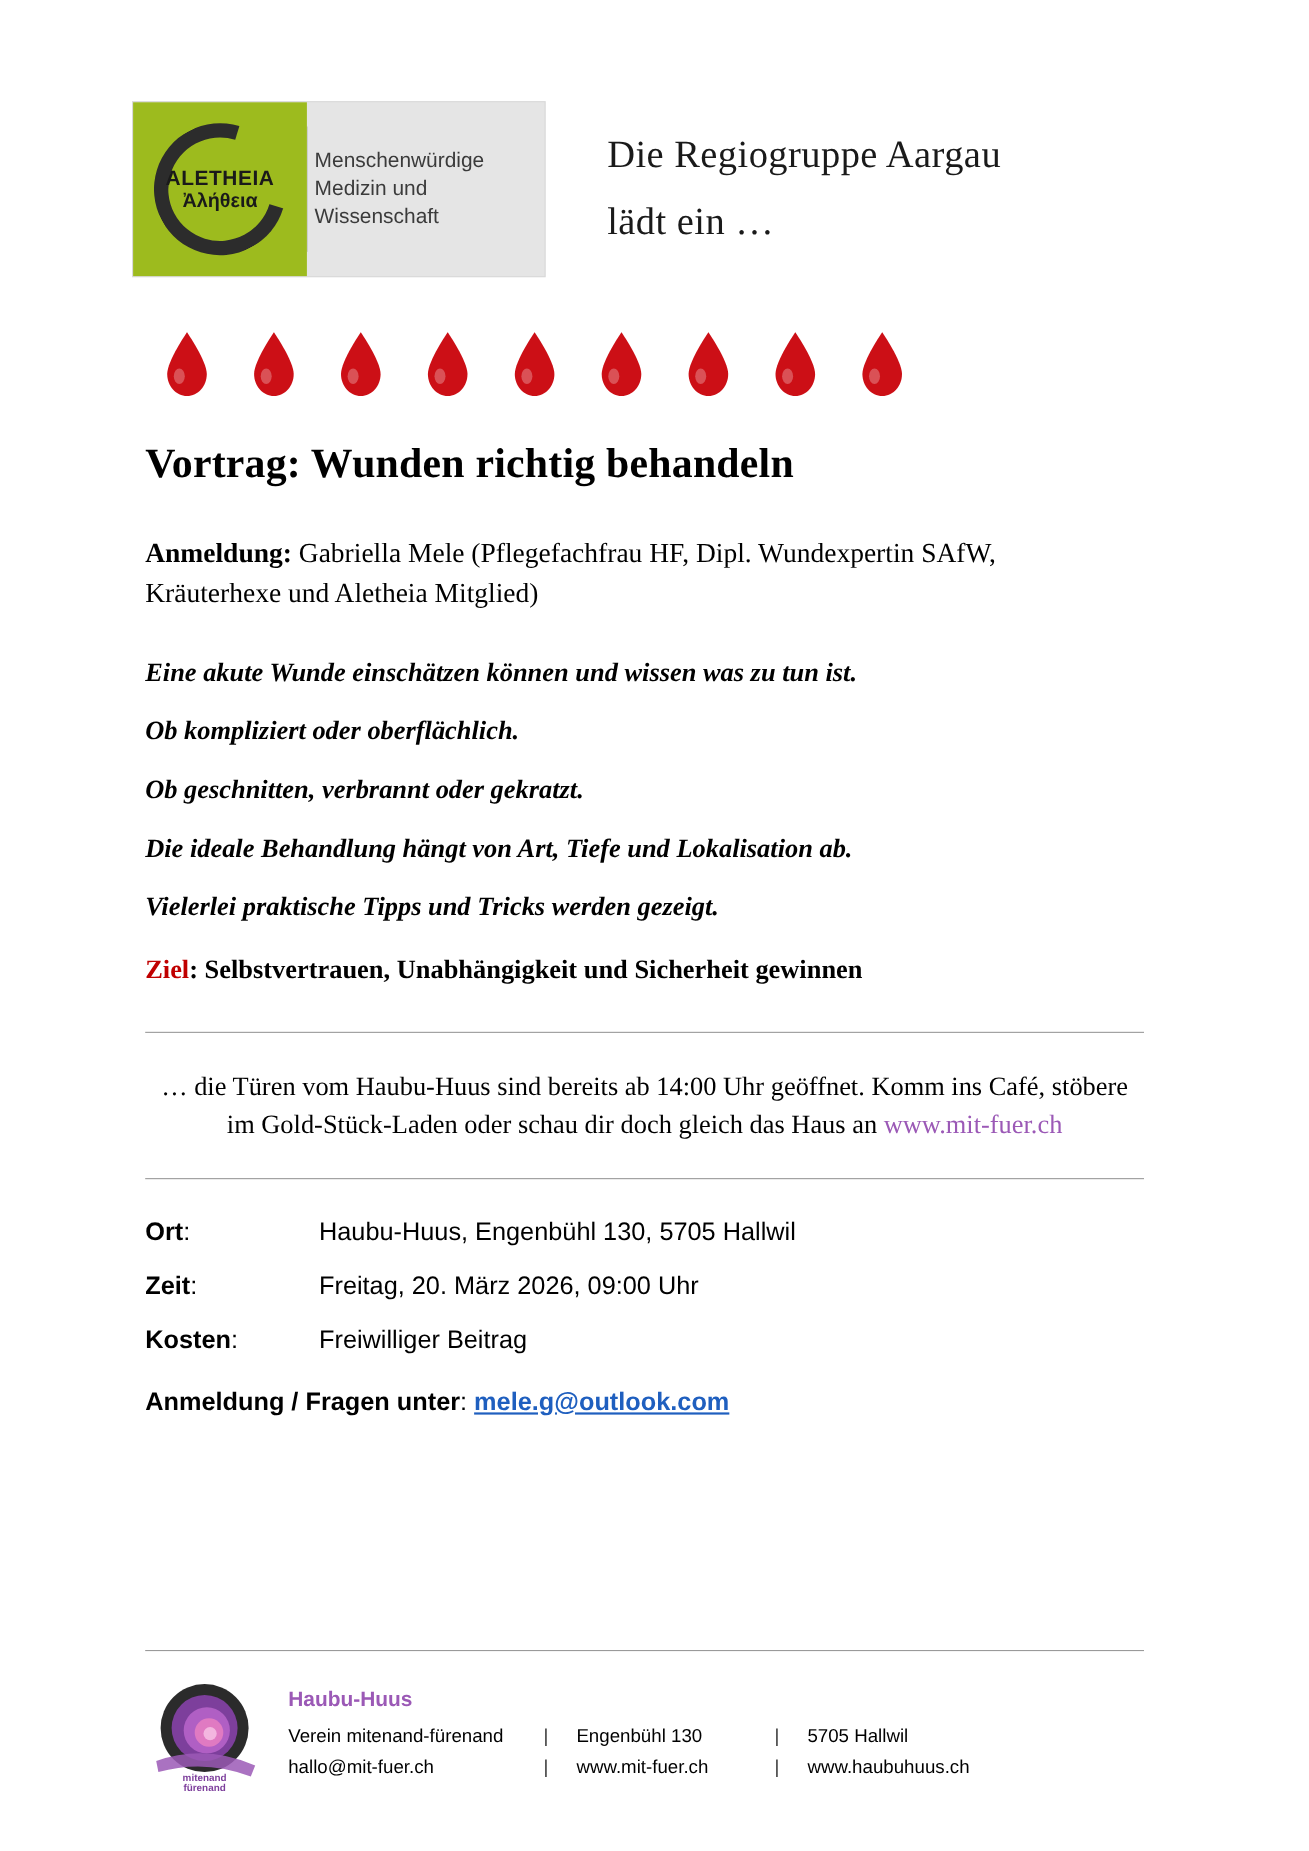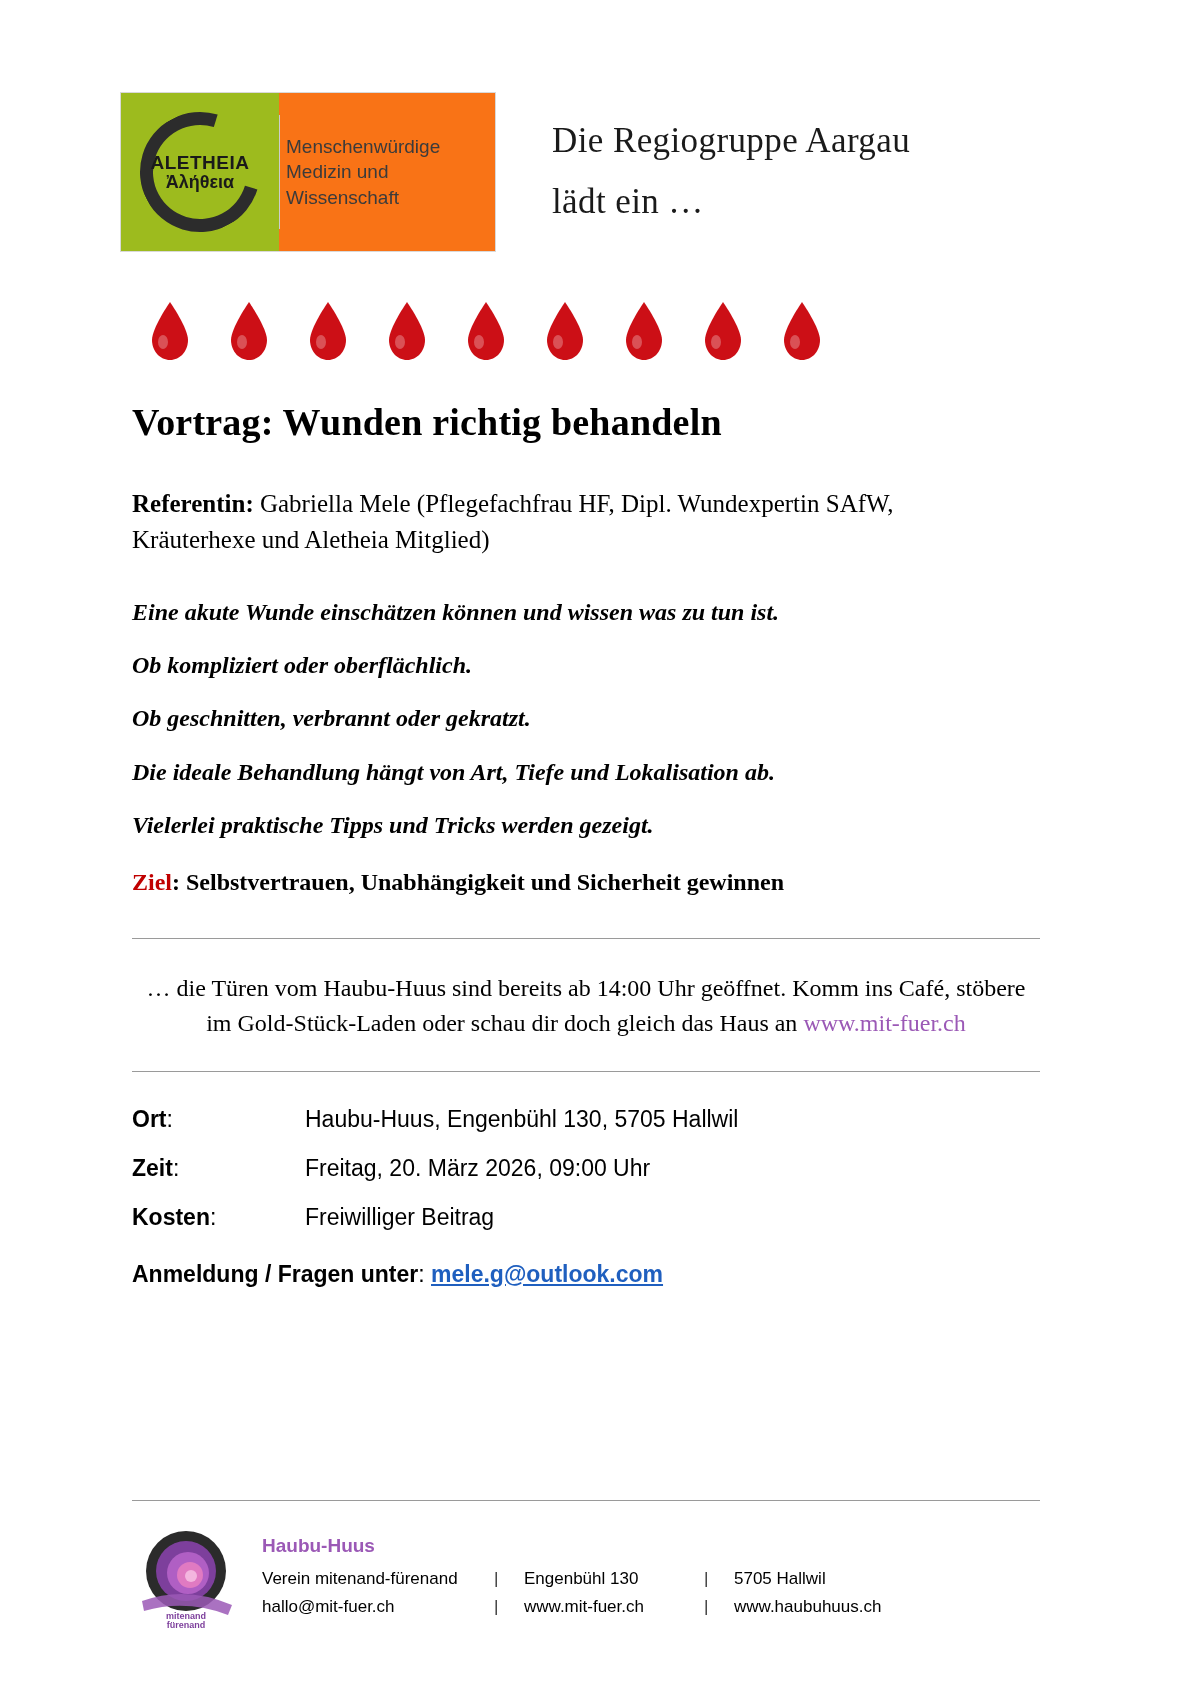--- a/index.html
+++ b/index.html
@@ -31,21 +31,21 @@
     width: 1190px;
     height: 170px;
   }
   .logo-box {
     position: absolute;
     left: 120px;
     top: 0px;
     width: 374px;
     height: 158px;
     border: 1px solid #d9d9d9;
-    background: #f97316;
+    background: #e5e5e5;
     display: flex;
     align-items: stretch;
     box-shadow: 0 0 0 1px #ffffff;
   }
   .logo-green {
     width: 158px;
     background: #9dbb1e;
     position: relative;
     display: flex;
     flex-direction: column;
@@ -197,21 +197,21 @@
     margin-bottom: 22px;
     align-items: baseline;
     justify-content: center;
   }
   .info-label {
     width: 158px;
     font-weight: bold;
     flex: 0 0 158px;
   }
   .info-label .colon { font-weight: normal; }
-  .info-value { flex: 1; margin-left: 15px; }
+  .info-value { flex: 1; }
   .signup {
     font-family: "Liberation Sans", sans-serif;
     font-size: 23px;
     font-weight: bold;
     margin-top: 30px;
   }
   .signup .colon { font-weight: normal; }
   .signup a {
     color: #1f5fbf;
     text-decoration: underline;
@@ -341,21 +341,21 @@
           <ellipse cx="15" cy="42" rx="5" ry="7" fill="#ffffff" opacity="0.28"></ellipse>
         </svg>
       </div>
     </div>
 
   <div class="content">
 
     <h1 class="talk-title">Vortrag: Wunden richtig behandeln</h1>
 
     <div class="speaker">
-      <b>Referentin:</b><span> Gabriella Mele (Pflegefachfrau HF, Dipl. Wundexpertin SAfW, Kräuterhexe und Aletheia Mitglied)</span>
+      <b>Anmeldung:</b><span> Gabriella Mele (Pflegefachfrau HF, Dipl. Wundexpertin SAfW, Kräuterhexe und Aletheia Mitglied)</span>
     </div>
 
     <div class="pitch">
       <p>Eine akute Wunde einschätzen können und wissen was zu tun ist.</p>
       <p>Ob kompliziert oder oberflächlich.</p>
       <p>Ob geschnitten, verbrannt oder gekratzt.</p>
       <p>Die ideale Behandlung hängt von Art, Tiefe und Lokalisation ab.</p>
       <p>Vielerlei praktische Tipps und Tricks werden gezeigt.</p>
     </div>
 

